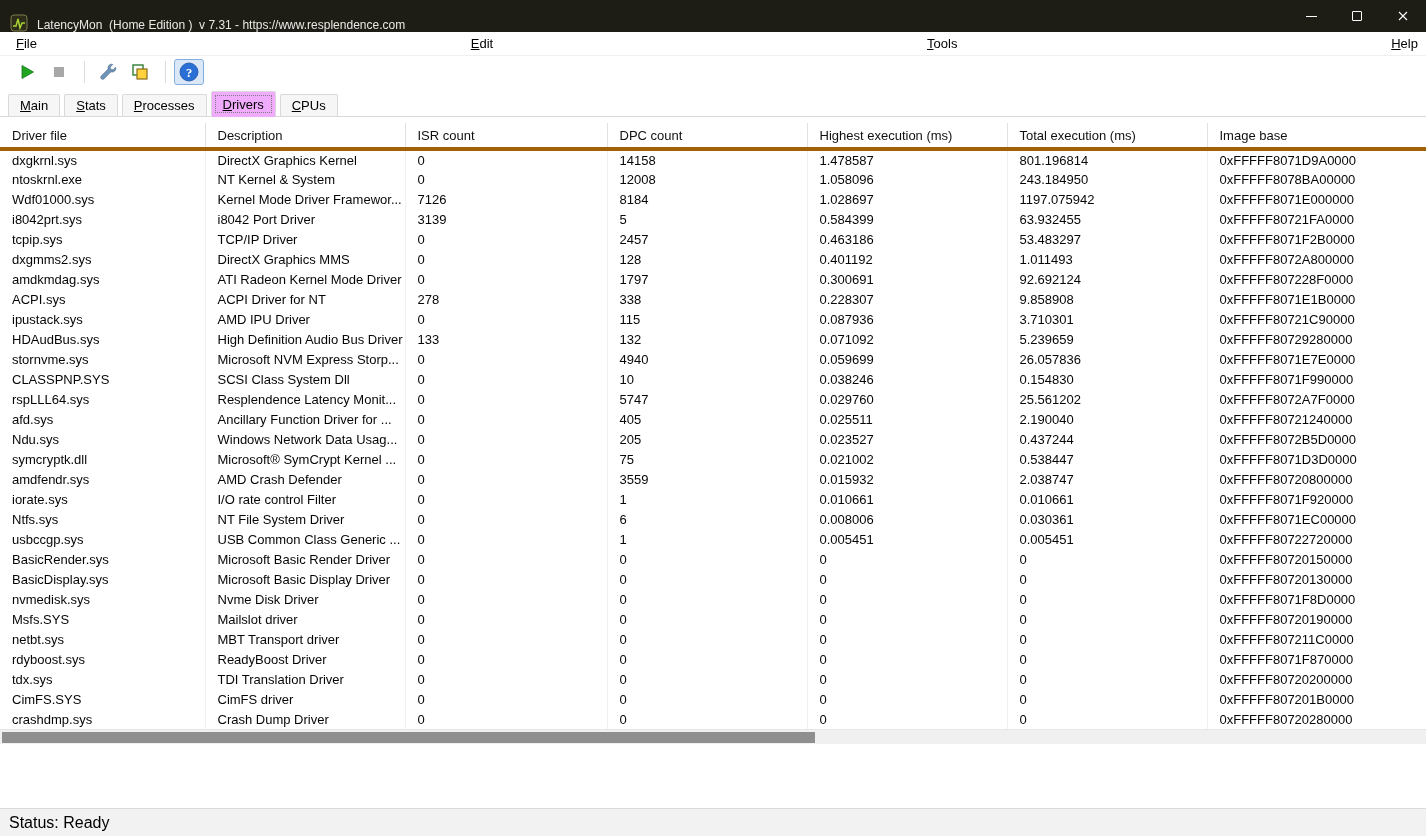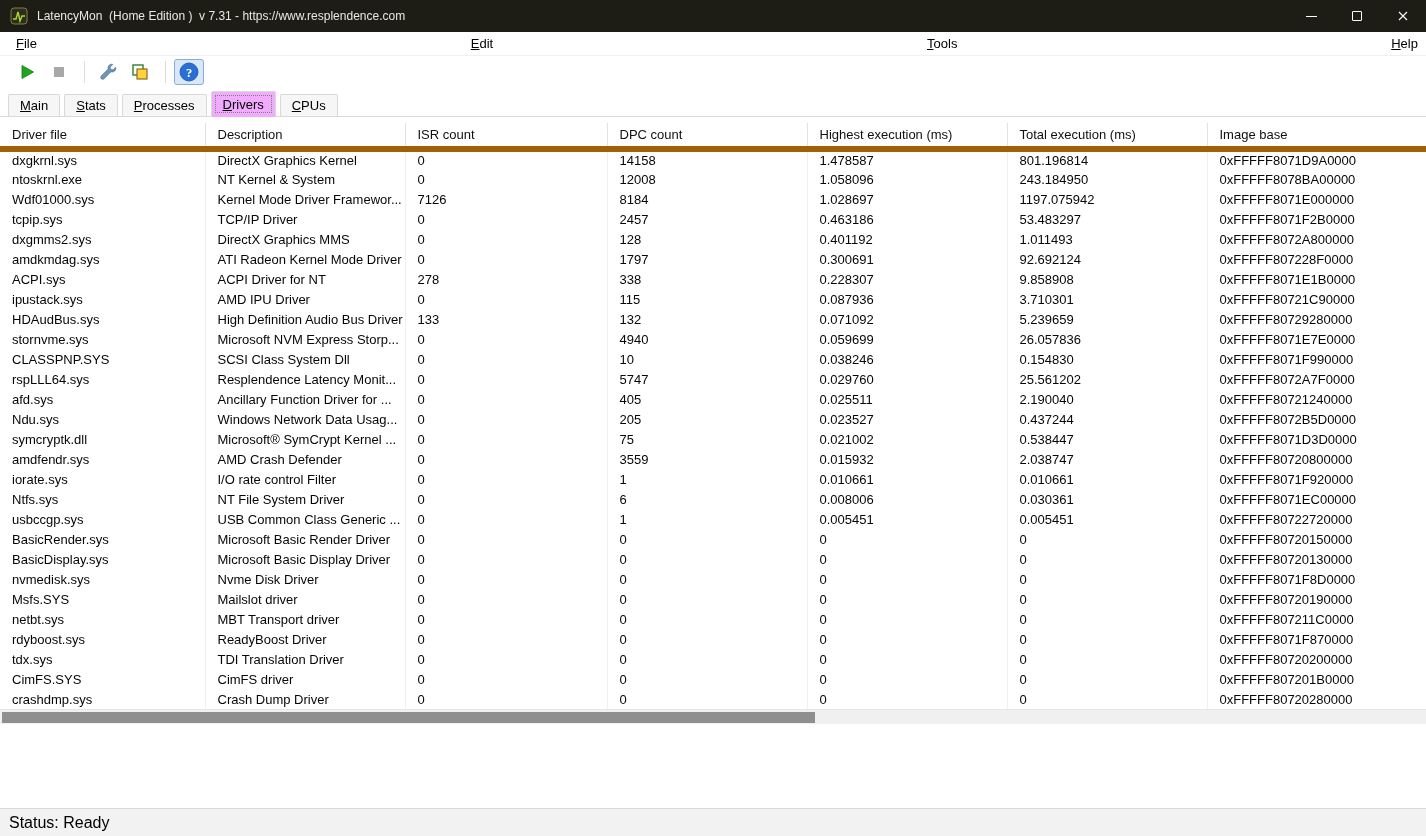--- a/index.html
+++ b/index.html
@@ -2,21 +2,21 @@
 <html><head>
 <meta charset="utf-8">
 <style>
   * { box-sizing: border-box; margin: 0; padding: 0; }
   html, body { width: 1426px; height: 836px; overflow: hidden; }
   body { font-family: "Liberation Sans", "DejaVu Sans", sans-serif; background: #fff; }
 
   .window { width: 1426px; height: 836px; display: flex; flex-direction: column; background: #fff; }
 
   
-  .titlebar { height: 32px; background: #1d1c15; display: flex; align-items: center; padding-left: 10px; flex: 0 0 auto; }
+  .titlebar { height: 32px; background: #1d1c15; display: flex; align-items: flex-end; padding-left: 10px; flex: 0 0 auto; }
   .app-icon { width: 18px; height: 18px; margin-right: 9px; display: flex; }
   .title-text { color: #e9e8e4; font-size: 12px; white-space: pre; }
   .win-controls { margin-left: auto; display: flex; height: 100%; }
   .win-btn { width: 46px; height: 100%; display: flex; align-items: center; justify-content: center; cursor: default; }
   .glyph-min { width: 11px; height: 1px; background: #fff; }
   .glyph-max { width: 10px; height: 10px; border: 1px solid #fff; border-radius: 1px; }
 
   
   .menubar { height: 24px; display: flex; align-items: center; padding-left: 8px; font-size: 13px; color: #000; border-bottom: 1px solid #f0f0f0; flex: 0 0 auto; background: #fff; justify-content: space-between; }
   .menu-item { padding: 2px 8px; }
@@ -30,21 +30,21 @@
 
   
   .tabstrip { height: 29px; display: flex; align-items: flex-end; padding-left: 8px; border-bottom: 1px solid #d9d9d9; flex: 0 0 auto; background: #fff; }
   .tab { height: 22px; line-height: 21px; padding: 0 11px; border: 1px solid #d9d9d9; border-bottom: none; background: #f6f6f6; margin-right: 4px; font-size: 13px; border-radius: 2px 2px 0 0; color: #000; }
   .tab.active { background: #f0abfc; height: 26px; line-height: 25px; position: relative; margin-bottom: -1px; padding-bottom: 1px; }
   .tab.active::after { content: ""; position: absolute; left: 3px; right: 3px; top: 3px; bottom: 4px; border: 1px dotted #808080; pointer-events: none; }
 
   
   .table-area { flex: 0 0 auto; padding-top: 6px; background: #fff; overflow: hidden; }
   table { border-collapse: collapse; table-layout: fixed; width: 1426px; }
-  th { text-align: left; font-weight: 400; font-size: 13px; height: 26px; padding: 0 0 0 12px; border-right: 1px solid #e2e2e2; border-bottom: 6px solid #a16207; white-space: nowrap; overflow: hidden; color: #101010; }
+  th { text-align: left; font-weight: 400; font-size: 13px; height: 26px; padding: 0 0 0 12px; border-right: 1px solid #e2e2e2; border-bottom: 4px solid #a16207; white-space: nowrap; overflow: hidden; color: #101010; }
   td { font-size: 13px; height: 20px; padding: 0 0 0 12px; border-right: 1px solid #f0f0f0; white-space: nowrap; overflow: hidden; color: #060606; }
   tr { background: #fff; }
 
   
   .hscrollbar { height: 15px; background: #f0f0f0; border-top: 1px solid #e6e6e6; position: relative; flex: 0 0 auto; }
   .hthumb { position: absolute; left: 2px; top: 2px; height: 11px; width: 57%; background: #8f8f8f; }
 
   .spacer { flex: 1 1 auto; background: #fff; }
 
   
@@ -169,20 +169,29 @@
           <tr>
             <td>Wdf01000.sys</td>
             <td>Kernel Mode Driver Framewor...</td>
             <td>7126</td>
             <td>8184</td>
             <td>1.028697</td>
             <td>1197.075942</td>
             <td>0xFFFFF8071E000000</td>
           </tr>
           <tr>
+            <td>i8042prt.sys</td>
+            <td>i8042 Port Driver</td>
+            <td>3139</td>
+            <td>5</td>
+            <td>0.584399</td>
+            <td>63.932455</td>
+            <td>0xFFFFF80721FA0000</td>
+          </tr>
+          <tr>
             <td>tcpip.sys</td>
             <td>TCP/IP Driver</td>
             <td>0</td>
             <td>2457</td>
             <td>0.463186</td>
             <td>53.483297</td>
             <td>0xFFFFF8071F2B0000</td>
           </tr>
           <tr>
             <td>dxgmms2.sys</td>

